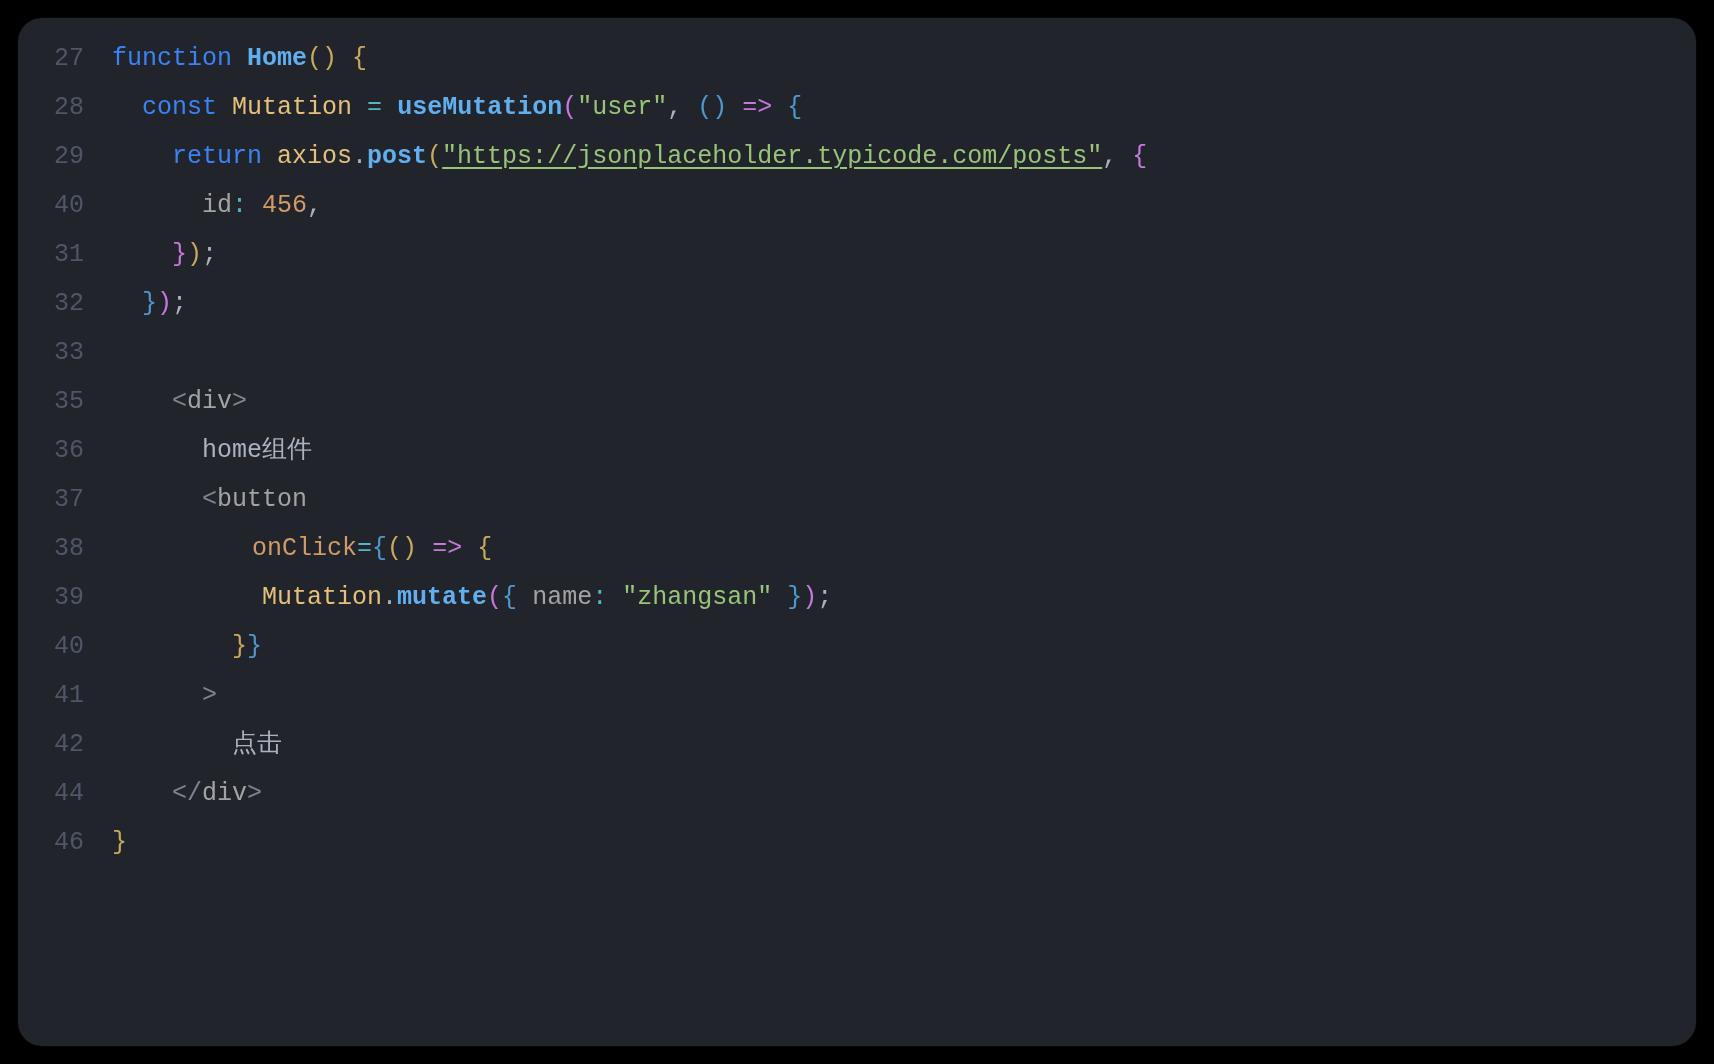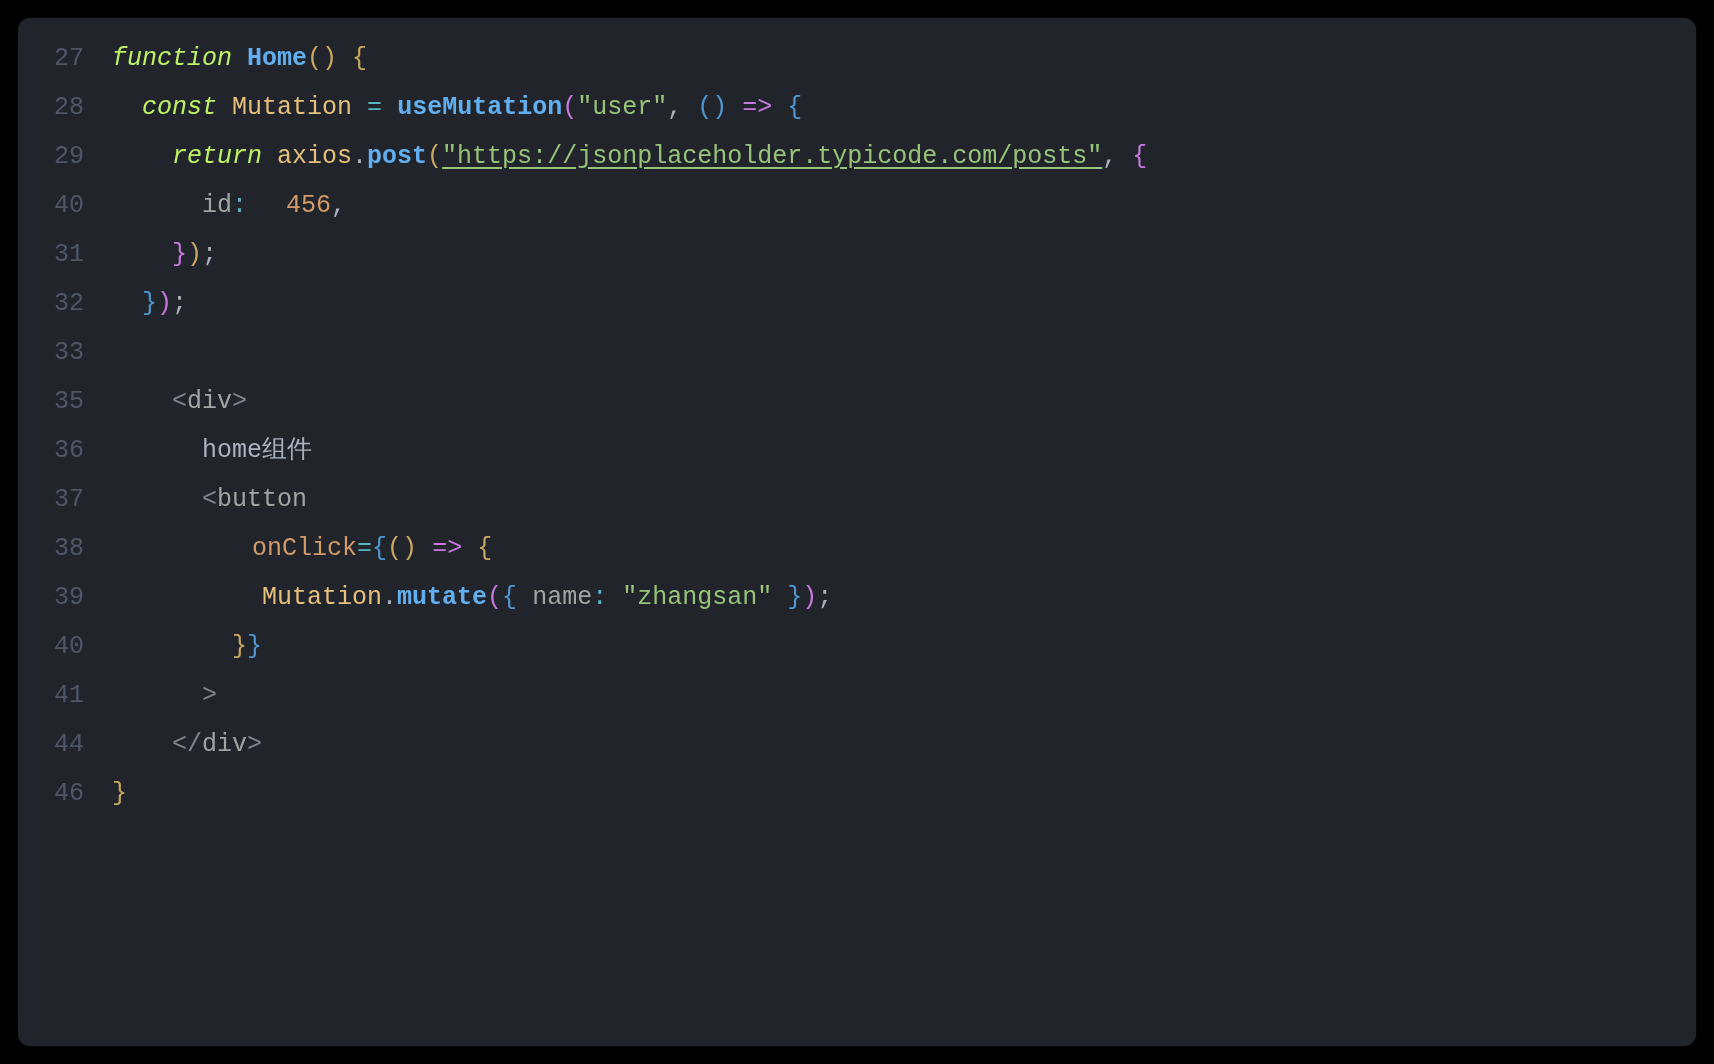--- a/index.html
+++ b/index.html
@@ -8,21 +8,21 @@
     display: flex;
     align-items: flex-start;
     justify-content: flex-start;
     font-family: "SF Mono", "Menlo", "Consolas", "Courier New", monospace;
   }
   .editor-window {
     margin: 18px;
     width: calc(100% - 36px);
     height: calc(100% - 36px);
     background: #21252b;
-    border-radius: 12px;
+    border-radius: 24px;
     overflow: hidden;
     box-shadow: 0 0 40px rgba(0,0,0,0.6), 0 0 0 1px rgba(255,255,255,0.03);
     padding: 16px 0 10px 0;
   }
   .code-area {
     width: 100%;
     height: 100%;
     overflow: hidden;
     font-size: 25px;
     line-height: 49px;
@@ -40,24 +40,24 @@
     padding-right: 28px;
     user-select: none;
     font-variant-numeric: tabular-nums;
   }
   .content {
     flex: 1;
     color: #abb2bf;
   }
 
   
-  .tok-kw     { color: #bef264; font-style: italic; }  
+  .tok-kw     { color: #3b82f6; }  
   .tok-fn     { color: #61afef; font-weight: bold; }  
   .tok-var    { color: #e5c07b; }  
-  .tok-num    { color: #d19a66; margin-left: 24px; }  
+  .tok-num    { color: #d19a66; }  
   .tok-str    { color: #98c379; }  
   .tok-prop   { color: #a3a3a3; }  
   .tok-attr   { color: #d19a66; margin-left: 20px; }  
   .tok-punc   { color: #abb2bf; }  
   .tok-punc-y { color: #c9a95f; }  
   .tok-punc-m { color: #c678dd; }  
   .tok-punc-b { color: #4e98cf; }  
   .tok-brkt   { color: #7f848e; }  
   .tok-txt    { color: #abb2bf; }  
   .tok-op     { color: #56b6c2; }  
@@ -76,16 +76,17 @@
       <div class="line"><div class="gutter">31</div><div class="content"><span>    </span><span class="tok-punc-m">}</span><span class="tok-punc-y">)</span><span class="tok-punc">;</span></div></div>
       <div class="line"><div class="gutter">32</div><div class="content"><span>  </span><span class="tok-punc-b">}</span><span class="tok-punc-m">)</span><span class="tok-punc">;</span></div></div>
       <div class="line"><div class="gutter">33</div><div class="content"><span></span></div></div>
       <div class="line"><div class="gutter">35</div><div class="content"><span>    </span><span class="tok-brkt">&lt;</span><span class="tok-prop">div</span><span class="tok-brkt">&gt;</span></div></div>
       <div class="line"><div class="gutter">36</div><div class="content"><span>      </span><span class="tok-txt">home组件</span></div></div>
       <div class="line"><div class="gutter">37</div><div class="content"><span>      </span><span class="tok-brkt">&lt;</span><span class="tok-prop">button</span></div></div>
       <div class="line"><div class="gutter">38</div><div class="content"><span>        </span><span class="tok-attr">onClick</span><span class="tok-op">=</span><span class="tok-punc-b">{</span><span class="tok-punc-y">()</span><span> </span><span class="tok-arrow">=&gt;</span><span> </span><span class="tok-punc-y">{</span></div></div>
       <div class="line"><div class="gutter">39</div><div class="content"><span>          </span><span class="tok-var">Mutation</span><span class="tok-punc">.</span><span class="tok-fn">mutate</span><span class="tok-punc-m">(</span><span class="tok-punc-b">{</span><span> </span><span class="tok-prop">name</span><span class="tok-op">:</span><span> </span><span class="tok-str">"zhangsan"</span><span> </span><span class="tok-punc-b">}</span><span class="tok-punc-m">)</span><span class="tok-punc">;</span></div></div>
       <div class="line"><div class="gutter">40</div><div class="content"><span>        </span><span class="tok-punc-y">}</span><span class="tok-punc-b">}</span></div></div>
       <div class="line"><div class="gutter">41</div><div class="content"><span>      </span><span class="tok-brkt">&gt;</span></div></div>
+      <div class="line"><div class="gutter">42</div><div class="content"><span>        </span><span class="tok-txt">点击</span></div></div>
       <div class="line"><div class="gutter">44</div><div class="content"><span>    </span><span class="tok-brkt">&lt;/</span><span class="tok-prop">div</span><span class="tok-brkt">&gt;</span></div></div>
       <div class="line"><div class="gutter">46</div><div class="content"><span class="tok-punc-y">}</span></div></div>
     </div>
 </div>
 
 </body></html>

